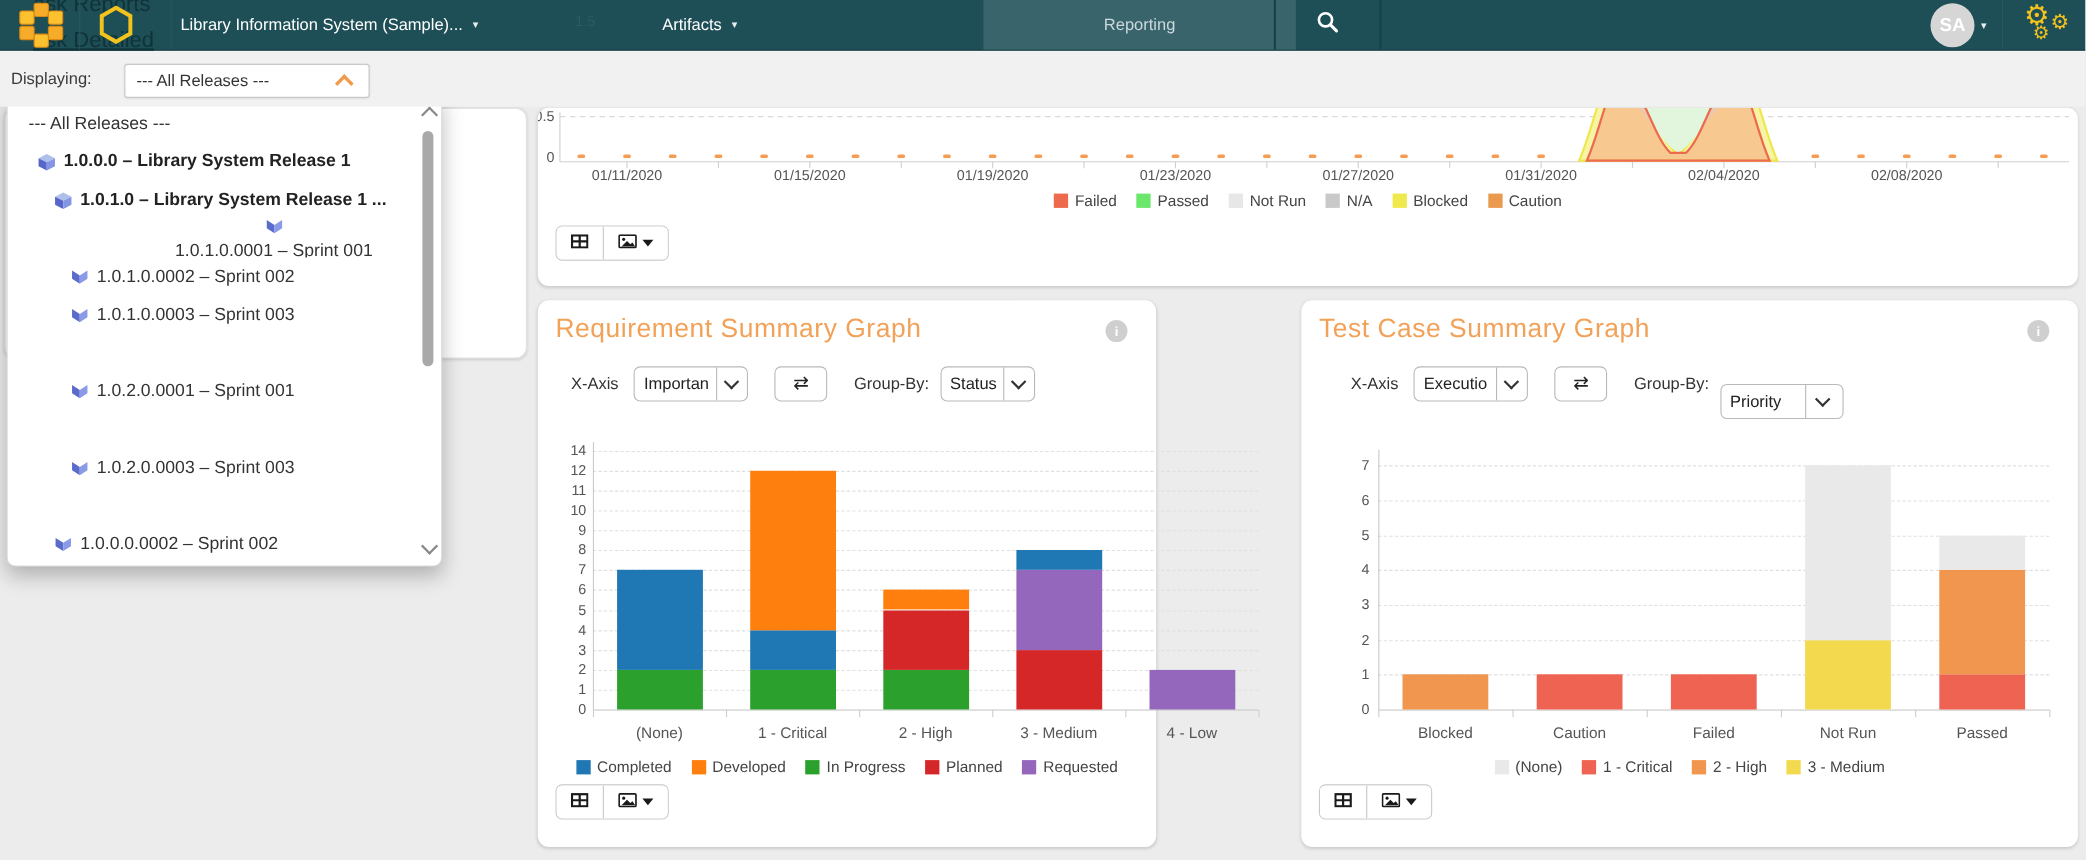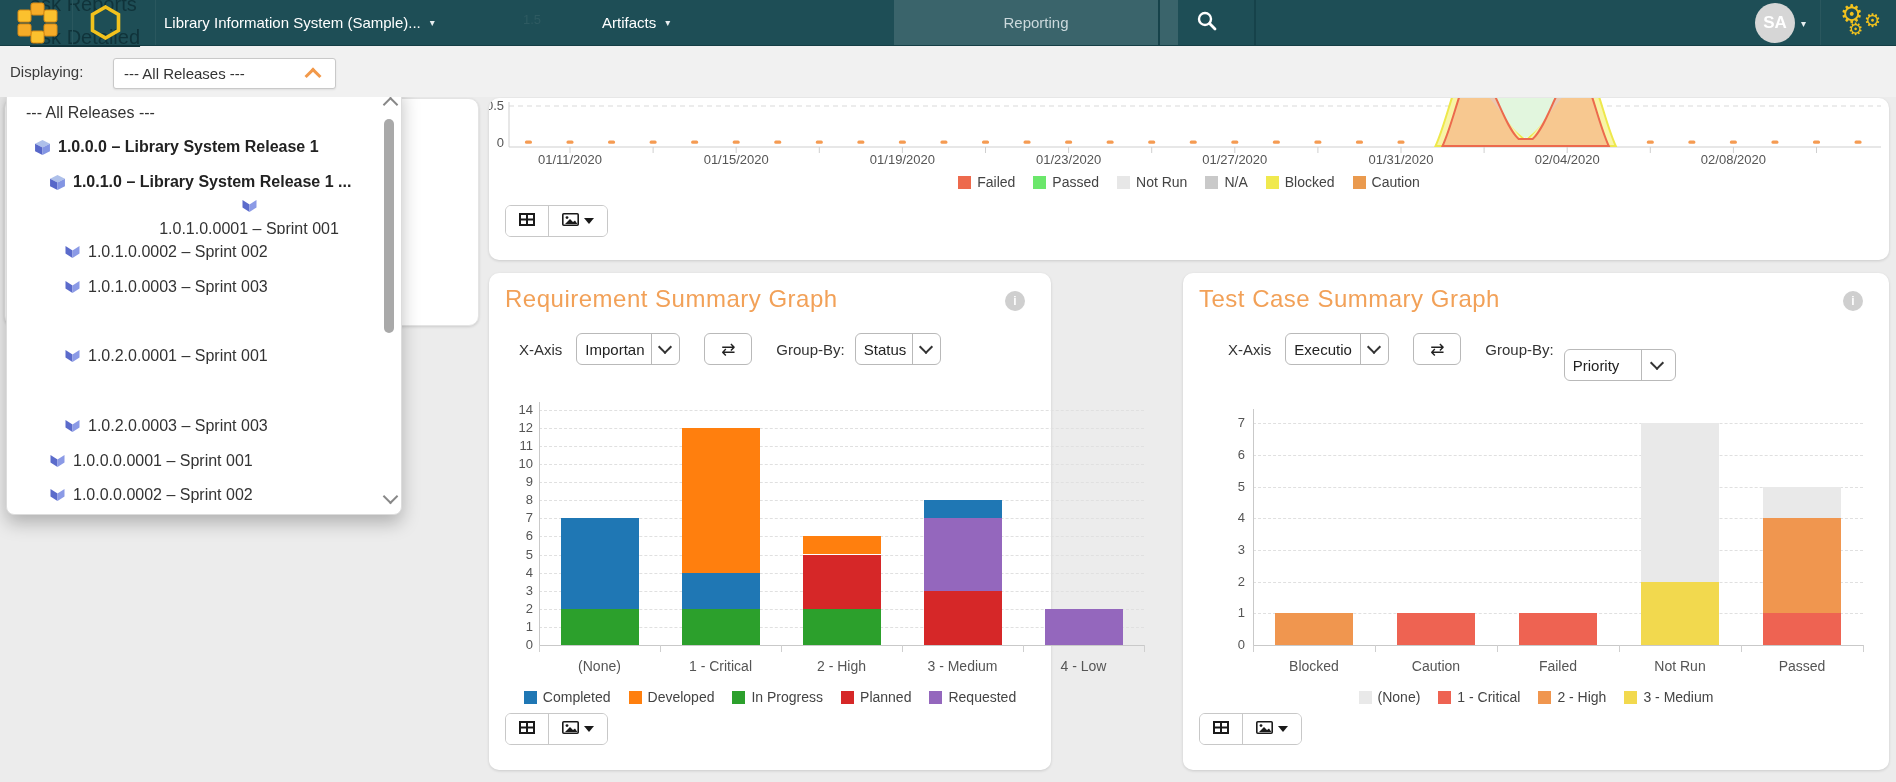--- a/index.html
+++ b/index.html
@@ -325,29 +325,20 @@
       </div>
       <div class="tree-row" style="top: 321.2px; padding-left: 57px;">
         <span class="tree-icon">
           <svg width="17" height="14" viewBox="0 0 16 14">
             <polygon points="1,1 8,5.5 8,13 1,8.5" fill="#5B6BCB"></polygon>
             <polygon points="15,1 8,5.5 8,13 15,8.5" fill="#8B9AE6"></polygon>
           </svg>
         </span>
         <span>1.0.2.0.0003 – Sprint 003</span>
       </div>
-      <div class="tree-row" style="top: 356px; padding-left: 42px;">
-        <span class="tree-icon">
-          <svg width="17" height="14" viewBox="0 0 16 14">
-            <polygon points="1,1 8,5.5 8,13 1,8.5" fill="#5B6BCB"></polygon>
-            <polygon points="15,1 8,5.5 8,13 15,8.5" fill="#8B9AE6"></polygon>
-          </svg>
-        </span>
-        <span>1.0.0.0.0001 – Sprint 001</span>
-      </div>
       <div class="tree-row" style="top: 390.8px; padding-left: 42px;">
         <span class="tree-icon">
           <svg width="17" height="14" viewBox="0 0 16 14">
             <polygon points="1,1 8,5.5 8,13 1,8.5" fill="#5B6BCB"></polygon>
             <polygon points="15,1 8,5.5 8,13 15,8.5" fill="#8B9AE6"></polygon>
           </svg>
         </span>
         <span>1.0.0.0.0002 – Sprint 002</span>
       </div>
     </div>

